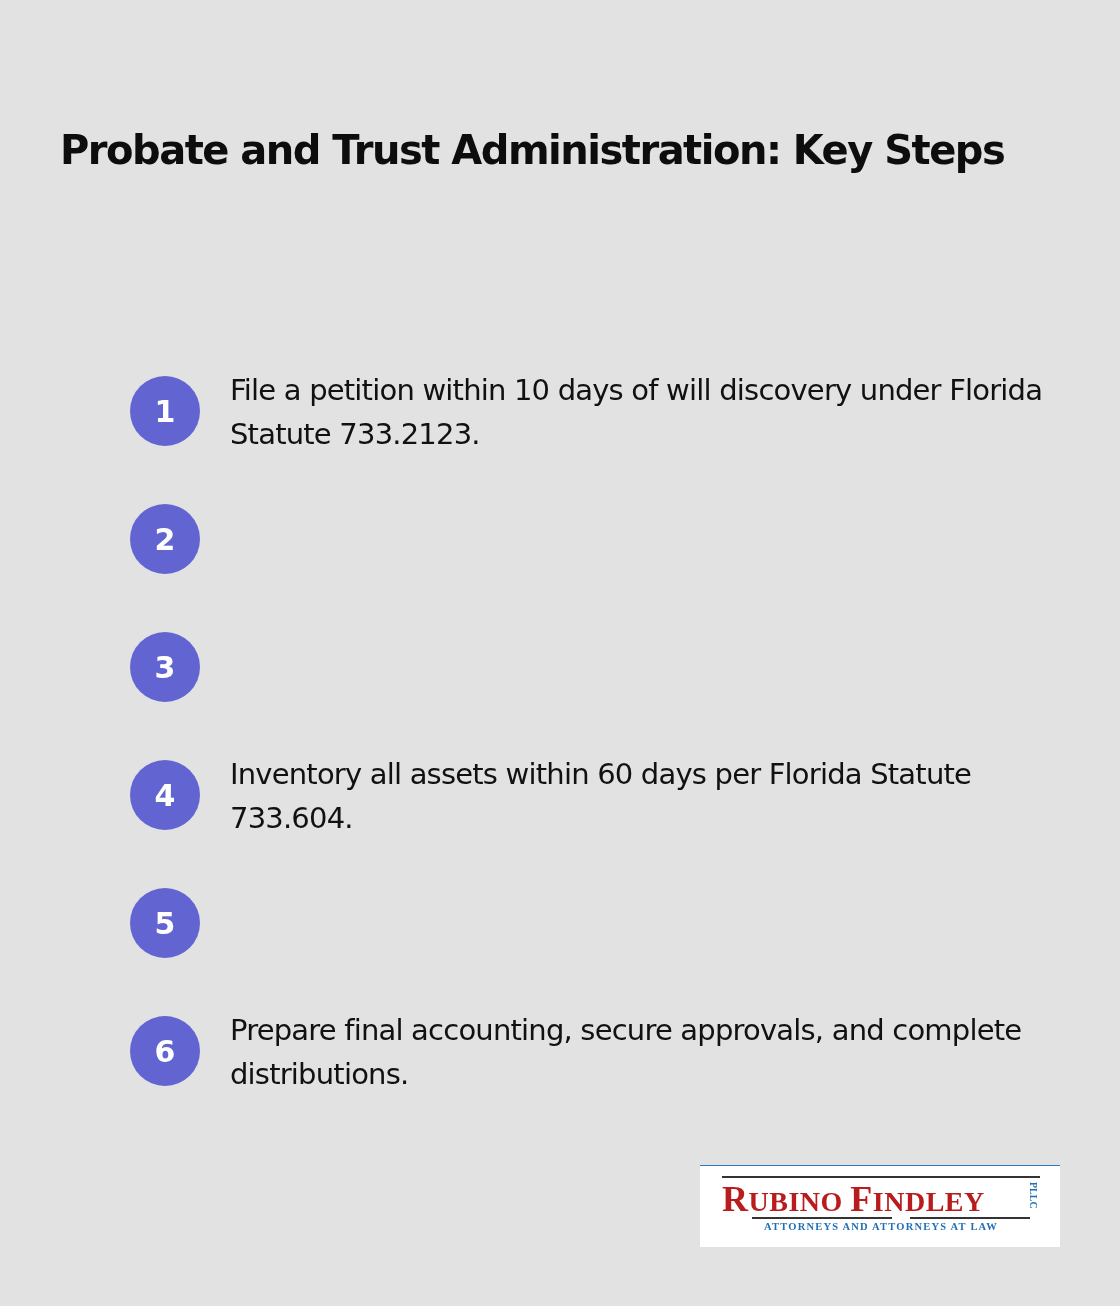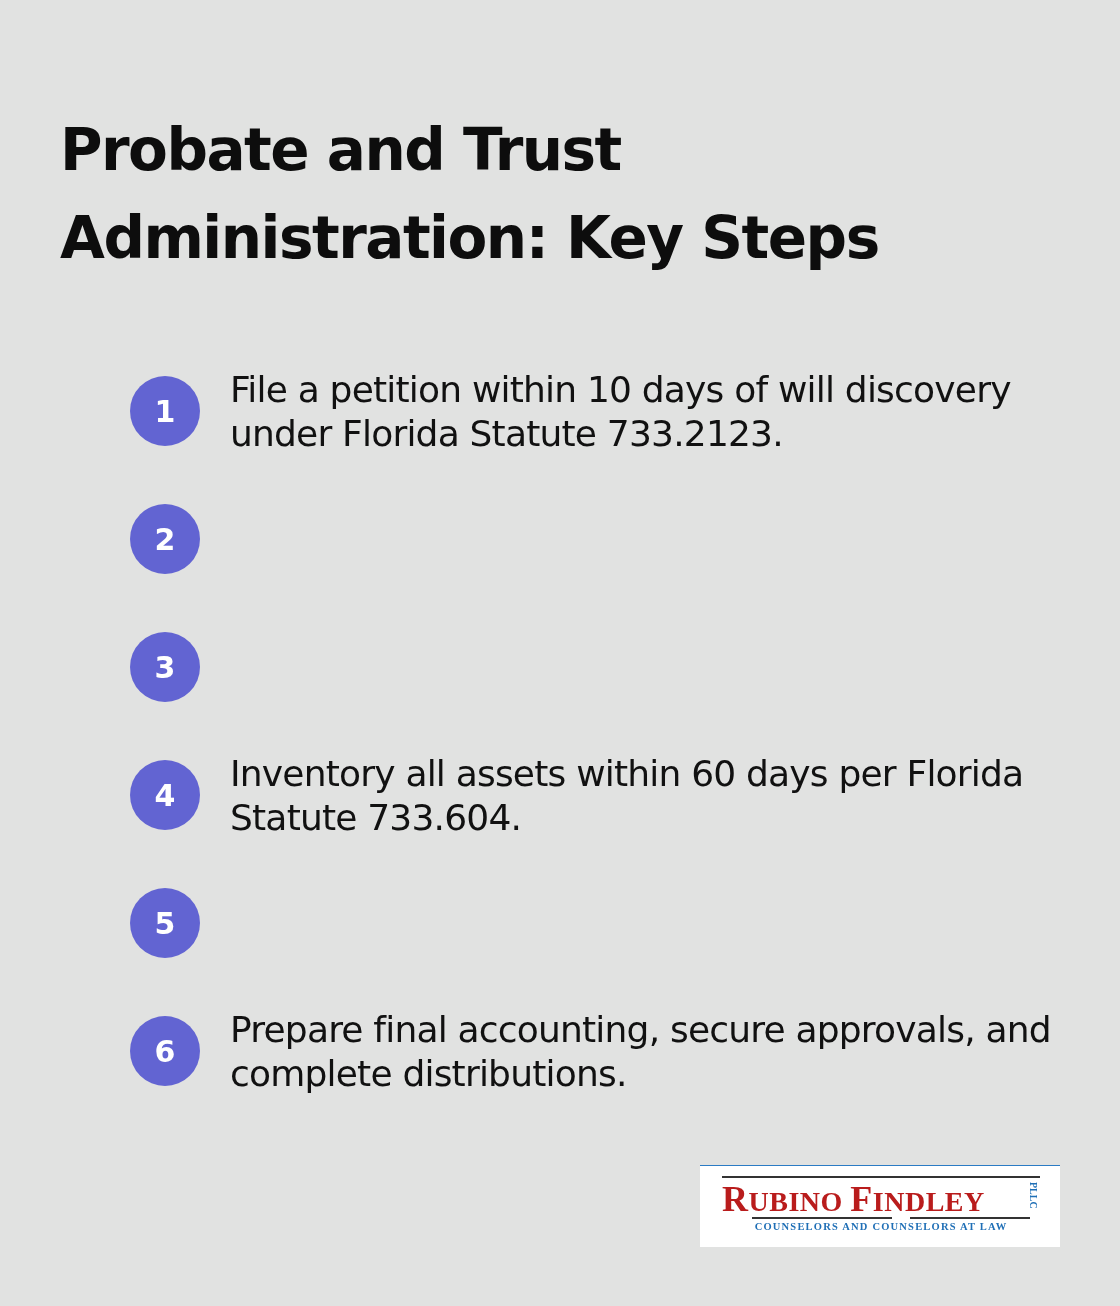--- a/index.html
+++ b/index.html
@@ -7,36 +7,36 @@
     width: 1120px; height: 1306px;
     background: #e1e2e1;
     position: relative;
     overflow: hidden;
     font-family: "DejaVu Sans", sans-serif;
     color: #111;
   }
   .title {
     position: absolute; left: 60px; top: 106px; width: 1000px;
     font-family: "DejaVu Sans", sans-serif;
-    font-weight: bold; font-size: 58px; line-height: 88px;
+    font-weight: bold; font-size: 40px; line-height: 88px;
     letter-spacing: -1.5px; color: #0d0d0d; margin: 0;
   }
   .steps { position: absolute; left: 130px; top: 368px; width: 950px; }
   .step { position: absolute; left: 0; height: 100px; width: 950px; }
   .badge {
     position: absolute; left: 0; top: 8px;
     width: 70px; height: 70px; border-radius: 50%;
     background: #6264d2; color: #fff;
     font-family: "DejaVu Sans", sans-serif; font-weight: bold; font-size: 30px;
     display: flex; align-items: center; justify-content: center;
   }
   .step-text {
     position: absolute; left: 100px; top: 0; width: 830px;
     font-family: "DejaVu Sans", sans-serif;
-    font-size: 36px; line-height: 44px; letter-spacing: -0.8px; color: #111;
+    font-size: 29px; line-height: 44px; letter-spacing: -0.8px; color: #111;
   }
   .logo {
     position: absolute; left: 700px; top: 1165px; width: 360px; height: 81px;
     background: #fff; border-top: 1px solid #2b7bc4;
   }
   .logo-topline { position: absolute; left: 22px; top: 10px; width: 318px; height: 2px; background: #333; }
   .logo-name {
     position: absolute; left: 22px; top: 12px;
     font-family: "Liberation Serif", serif; font-weight: bold;
     font-size: 28px; color: #b91c1c; letter-spacing: 0.5px; white-space: nowrap;
@@ -83,14 +83,14 @@
     <div class="step-text">Prepare final accounting, secure approvals, and complete distributions.</div>
   </div>
 </div>
 
 <div class="logo">
   <div class="logo-topline"></div>
   <div class="logo-name"><span class="big">R</span><span>UBINO</span>&nbsp;<span class="big">F</span><span>INDLEY</span></div>
   <div class="logo-underline1"></div>
   <div class="logo-underline2"></div>
   <div class="logo-pllc">PLLC</div>
-  <div class="logo-tag">COUNSELORS AND COUNSELORS AT LAW</div>
+  <div class="logo-tag">ATTORNEYS AND ATTORNEYS AT LAW</div>
 </div>
 
 </body></html>

